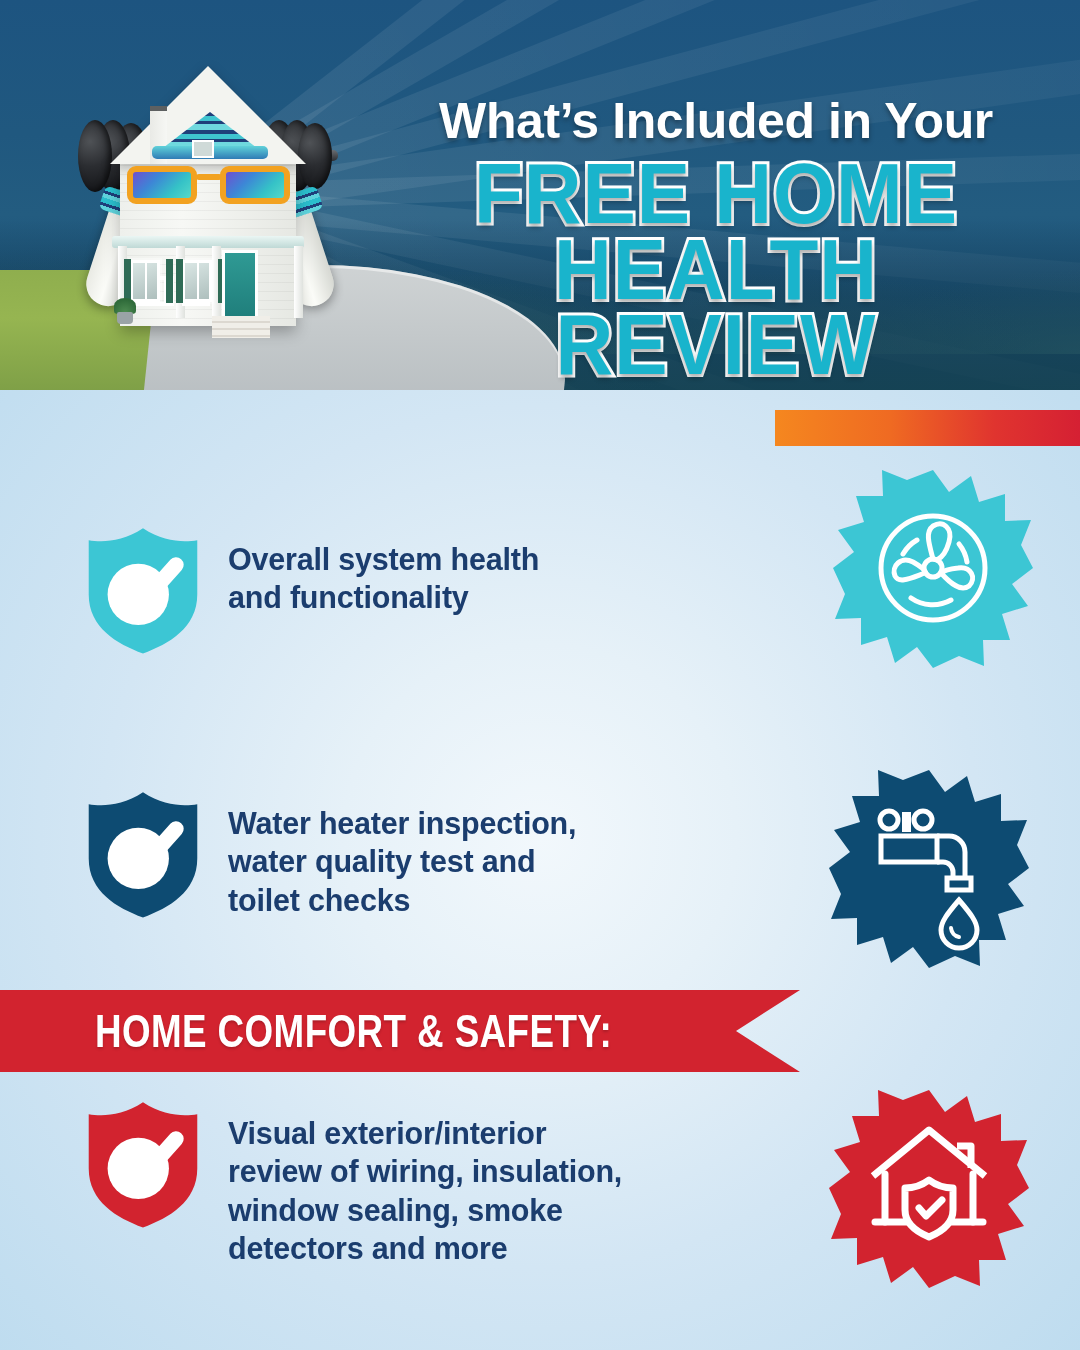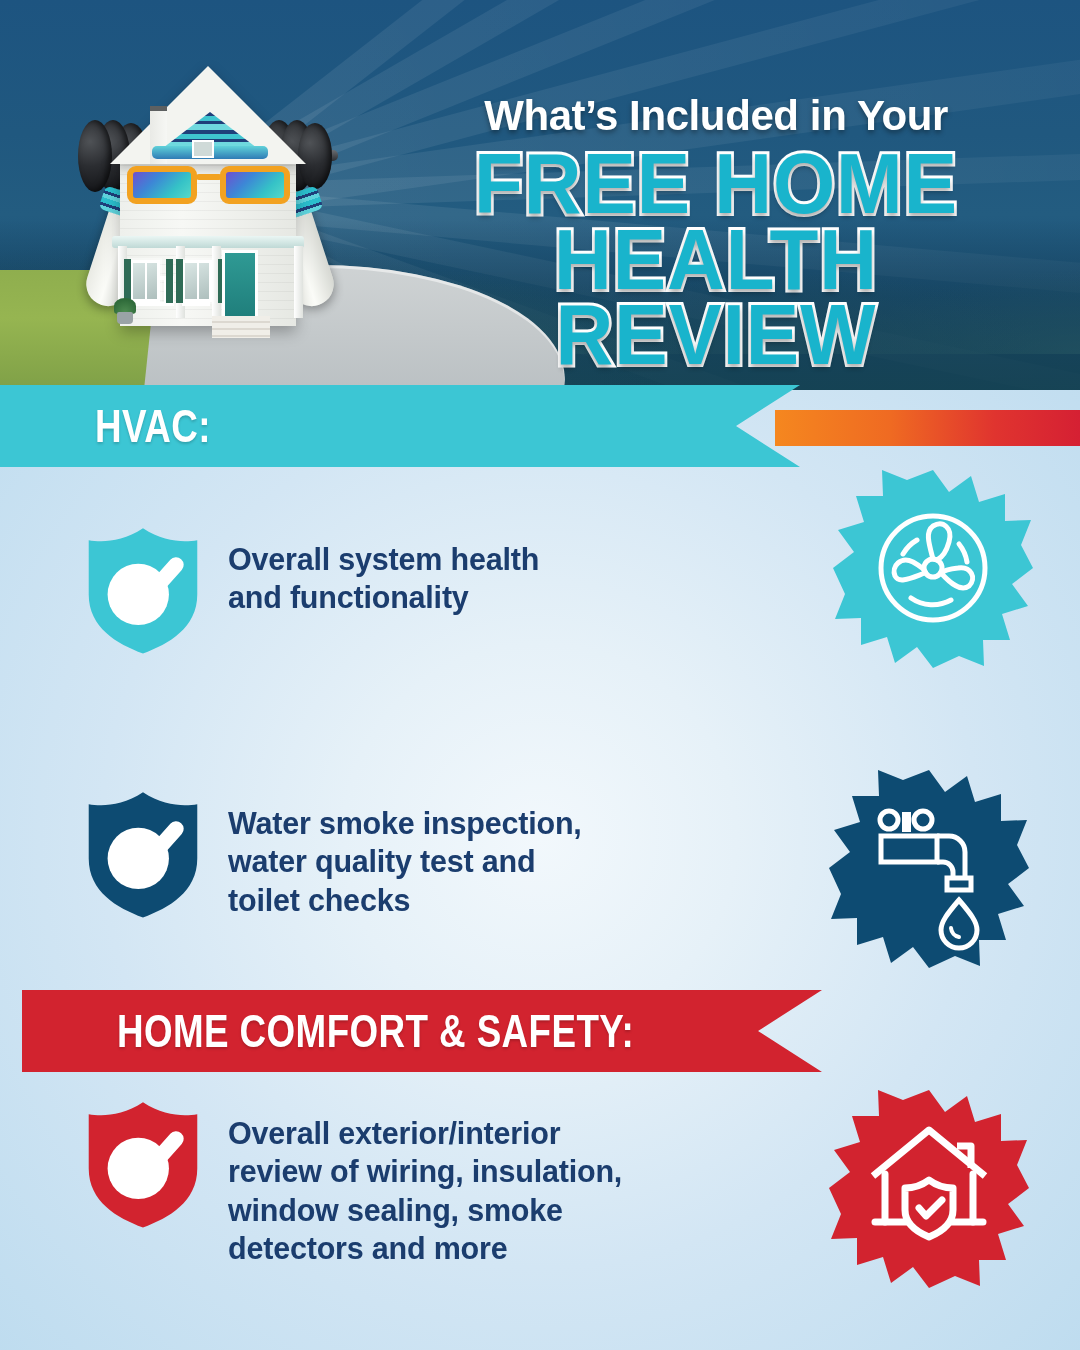--- a/index.html
+++ b/index.html
@@ -208,21 +208,21 @@
     letter-spacing:-.2px;
     max-width:560px;
     padding-top:14px;
     white-space:pre-line;
   }
   .burst { position:absolute; width:210px; height:200px; }
 
   
   .title-block { position:absolute; left:386px; top:92px; width:660px; text-align:center; }
   .kicker {
-    color:#fff; font-size:42px; font-weight:bold; letter-spacing:-.4px;
+    color:#fff; font-size:50px; font-weight:bold; letter-spacing:-.4px;
     text-shadow:0 3px 5px rgba(0,0,0,.35);
   }
   .headline {
     margin-top:6px;
     font-family:"Liberation Sans Narrow","Liberation Sans",sans-serif;
     font-weight:bold;
     font-size:86px;
     line-height:.88;
     color:#19b4cc;
     letter-spacing:1px;
@@ -319,24 +319,20 @@
       <div class="kicker">What’s Included in Your</div>
       <div class="headline">
         <div>FREE HOME HEALTH</div>
         <div>REVIEW</div>
       </div>
     </div>
   </div>
 
   <div class="accentbar" style="top:410px;"></div>
 
-  <div class="banner" style="top:385px; width:800px; height:82px;">
-    <div class="banner-shape" style="background:#3cc6d4;"></div>
-    <span class="banner-label">HVAC:</span>
-  </div>
   <div class="row" style="top:526px;">
     <div class="shield-wrap">
       <svg class="shield" viewBox="0 0 100 110">
         <path d="M50 2 C32 14 14 14 4 12 V58 C4 86 28 100 50 108 C72 100 96 86 96 58 V12 C86 14 68 14 50 2 Z" fill="#3cc6d4"></path>
         <circle cx="46" cy="58" r="26" fill="#ffffff"></circle>
         <path d="M32 58 L44 71 L78 33" stroke="#ffffff" stroke-width="13" fill="none" stroke-linecap="round" stroke-linejoin="round"></path>
         <path d="M32 58 L44 71 L78 33" stroke="#3cc6d4" stroke-width="0" fill="none"></path>
       </svg>
     </div>
     <div class="row-text">Overall system health
@@ -357,52 +353,52 @@
   </div>
 
   <div class="row" style="top:790px;">
     <div class="shield-wrap">
       <svg class="shield" viewBox="0 0 100 110">
         <path d="M50 2 C32 14 14 14 4 12 V58 C4 86 28 100 50 108 C72 100 96 86 96 58 V12 C86 14 68 14 50 2 Z" fill="#0d4b72"></path>
         <circle cx="46" cy="58" r="26" fill="#ffffff"></circle>
         <path d="M32 58 L44 71 L78 33" stroke="#ffffff" stroke-width="13" fill="none" stroke-linecap="round" stroke-linejoin="round"></path>
       </svg>
     </div>
-    <div class="row-text">Water smoke inspection,
+    <div class="row-text">Water heater inspection,
 water quality test and
 toilet checks</div>
   </div>
   <div class="burst" style="left:824px; top:768px;">
     <svg viewBox="0 0 200 200" width="210" height="200">
       <polygon fill="#0d4b72" points="100,2 116,24 138,8 146,34 172,26 172,53 198,52 188,77 200,100 179,116 195,138 169,146 177,172 150,172 151,198 126,188 100,200 84,179 62,195 54,169 28,177 28,150 2,151 12,126 0,100 21,84 5,62 31,54 23,28 50,28 49,2 74,12"></polygon>
       <circle cx="60" cy="52" r="9" fill="none" stroke="#fff" stroke-width="5"></circle>
       <circle cx="94" cy="52" r="9" fill="none" stroke="#fff" stroke-width="5"></circle>
       <rect x="73" y="44" width="9" height="20" fill="#fff"></rect>
       <rect x="52" y="68" width="56" height="26" fill="none" stroke="#fff" stroke-width="5"></rect>
       <path d="M108 68 h12 a16 16 0 0 1 16 16 v28" fill="none" stroke="#fff" stroke-width="5"></path>
       <path d="M108 94 h6 a10 10 0 0 1 10 10 v8" fill="none" stroke="#fff" stroke-width="5"></path>
       <rect x="118" y="110" width="24" height="12" fill="none" stroke="#fff" stroke-width="5"></rect>
       <path d="M130 132 C118 146 112 154 112 162 a18 18 0 0 0 36 0 c0-8-6-16-18-30 Z" fill="none" stroke="#fff" stroke-width="5"></path>
       <path d="M122 160 a10 10 0 0 0 8 9" fill="none" stroke="#fff" stroke-width="4" stroke-linecap="round"></path>
     </svg>
   </div>
 
-  <div class="banner" style="top:990px; width:800px; height:82px;margin-left:22px;">
+  <div class="banner" style="top:990px; width:800px; height:82px;">
     <div class="banner-shape" style="background:#d2232f;"></div>
     <span class="banner-label">HOME COMFORT &amp; SAFETY:</span>
   </div>
   <div class="row" style="top:1100px;">
     <div class="shield-wrap">
       <svg class="shield" viewBox="0 0 100 110">
         <path d="M50 2 C32 14 14 14 4 12 V58 C4 86 28 100 50 108 C72 100 96 86 96 58 V12 C86 14 68 14 50 2 Z" fill="#d2232f"></path>
         <circle cx="46" cy="58" r="26" fill="#ffffff"></circle>
         <path d="M32 58 L44 71 L78 33" stroke="#ffffff" stroke-width="13" fill="none" stroke-linecap="round" stroke-linejoin="round"></path>
       </svg>
     </div>
-    <div class="row-text">Overall exterior/interior
+    <div class="row-text">Visual exterior/interior
 review of wiring, insulation,
 window sealing, smoke
 detectors and more</div>
   </div>
   <div class="burst" style="left:824px; top:1088px;">
     <svg viewBox="0 0 200 200" width="210" height="200">
       <polygon fill="#d2232f" points="100,2 116,24 138,8 146,34 172,26 172,53 198,52 188,77 200,100 179,116 195,138 169,146 177,172 150,172 151,198 126,188 100,200 84,179 62,195 54,169 28,177 28,150 2,151 12,126 0,100 21,84 5,62 31,54 23,28 50,28 49,2 74,12"></polygon>
       <path d="M44 88 L100 42 L156 88" fill="none" stroke="#fff" stroke-width="7" stroke-linejoin="round"></path>
       <path d="M56 86 V134 M144 86 V134" stroke="#fff" stroke-width="7" stroke-linecap="round"></path>
       <path d="M46 134 H154" stroke="#fff" stroke-width="7" stroke-linecap="round"></path>

